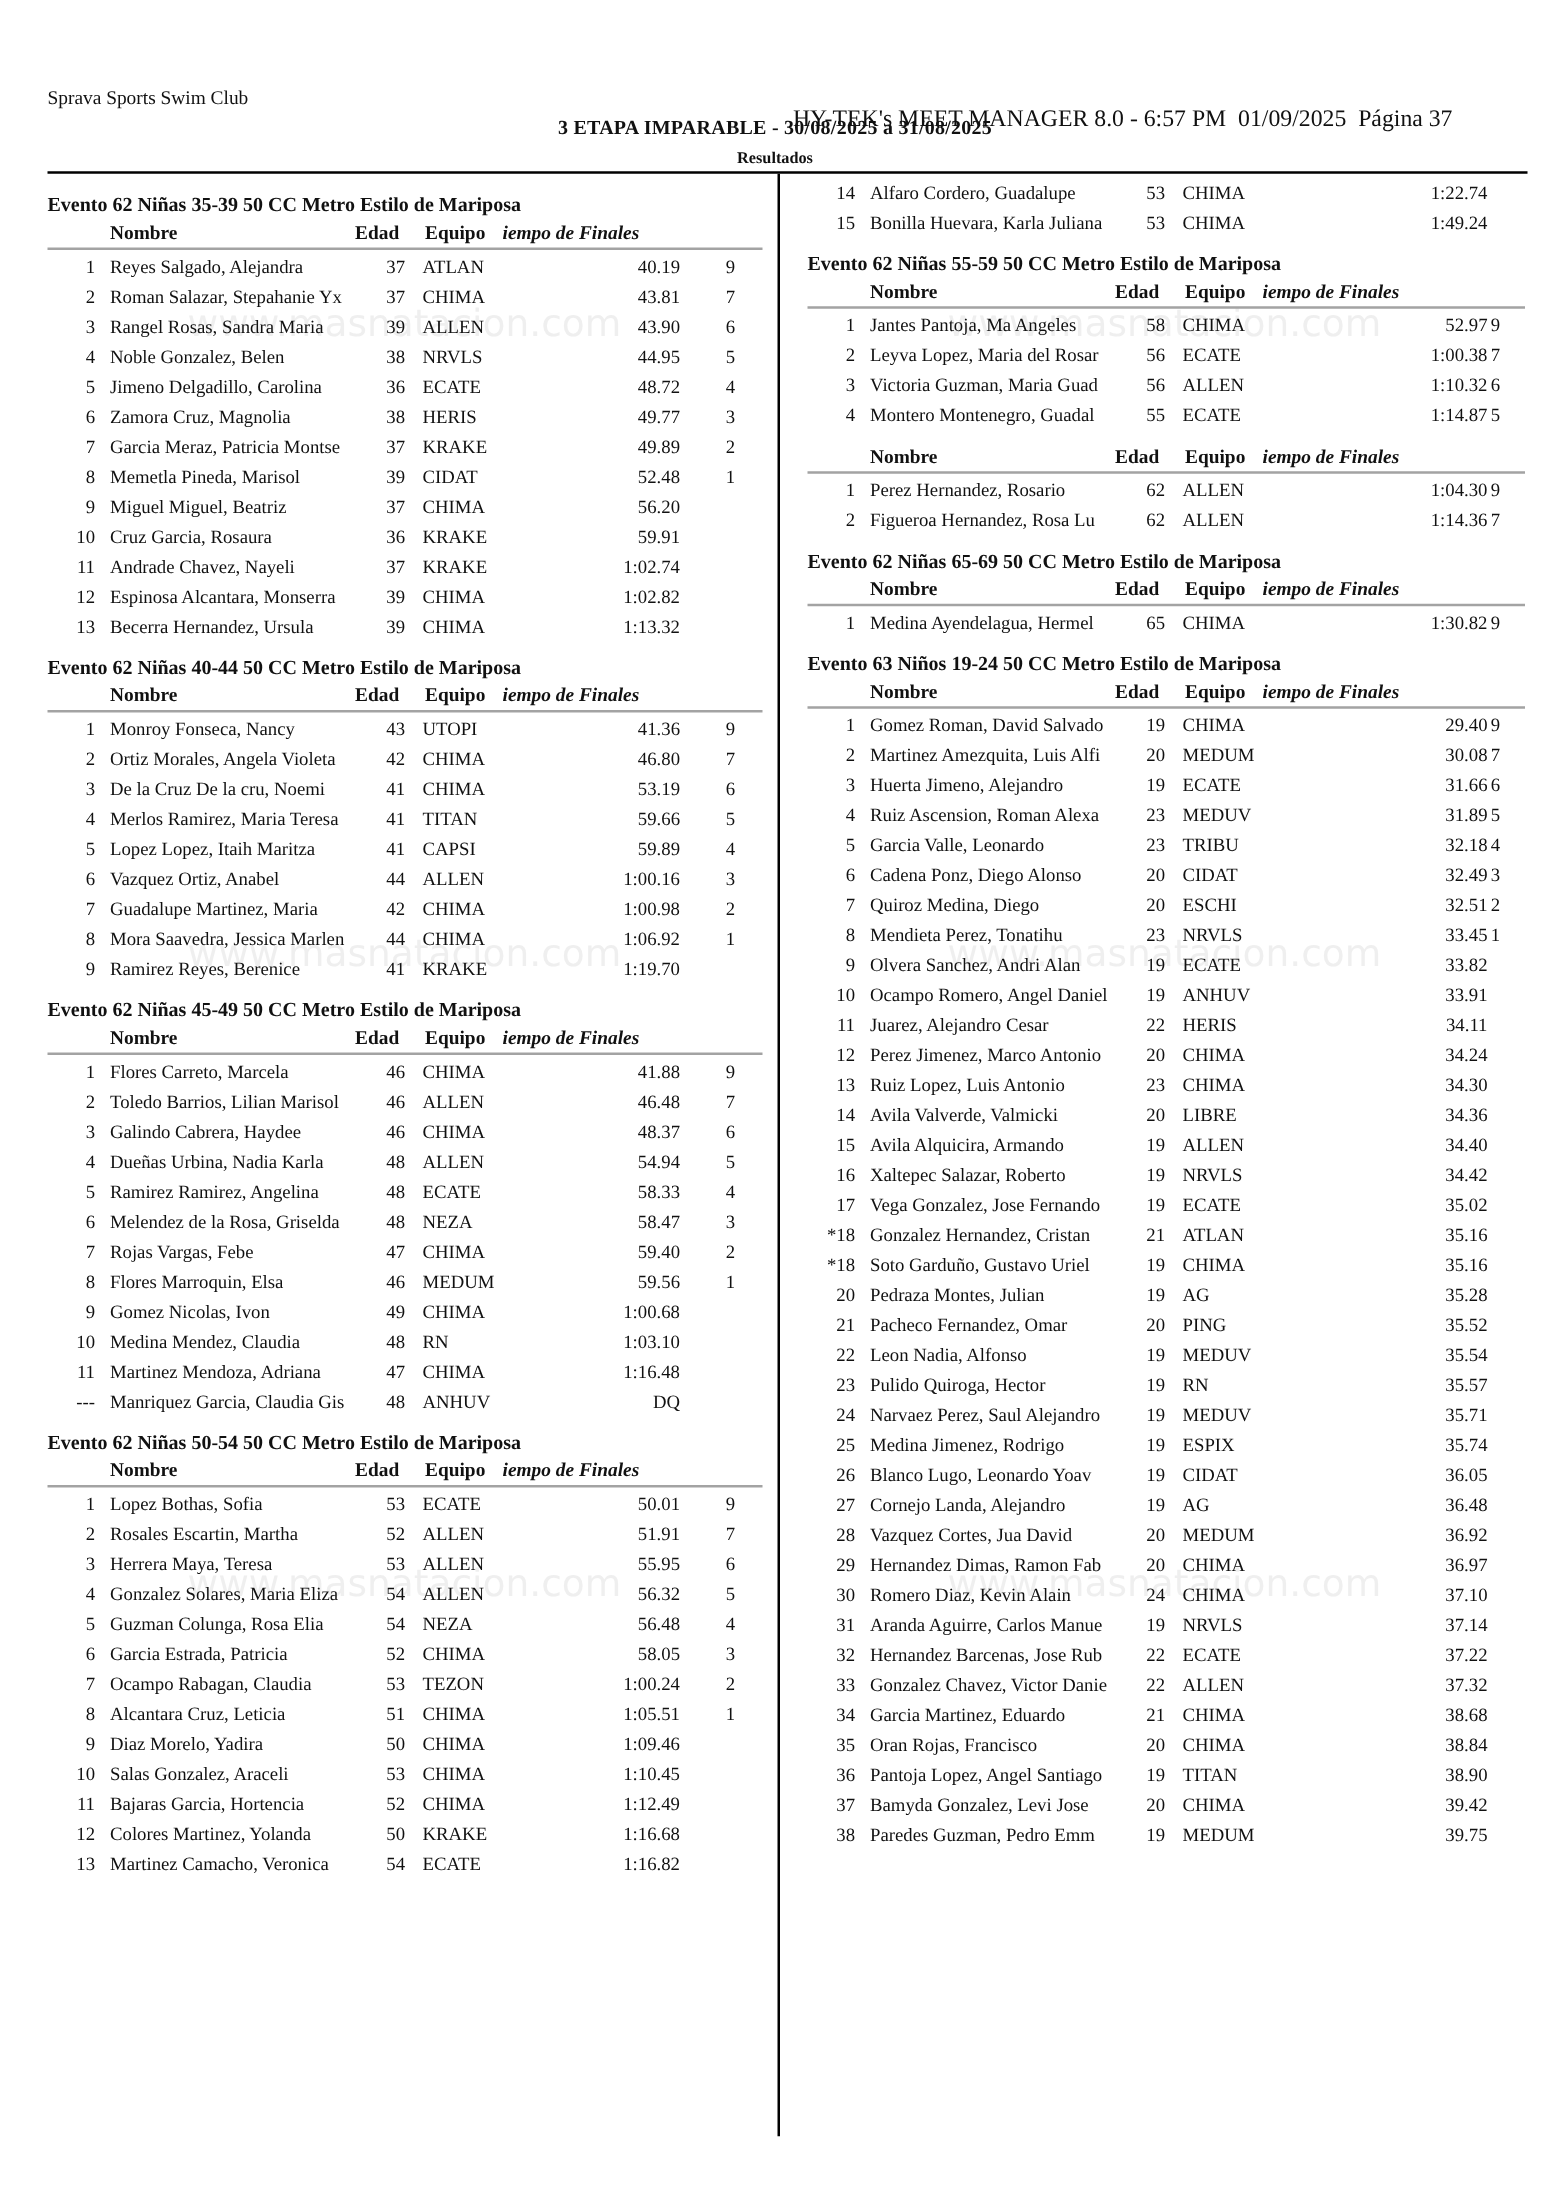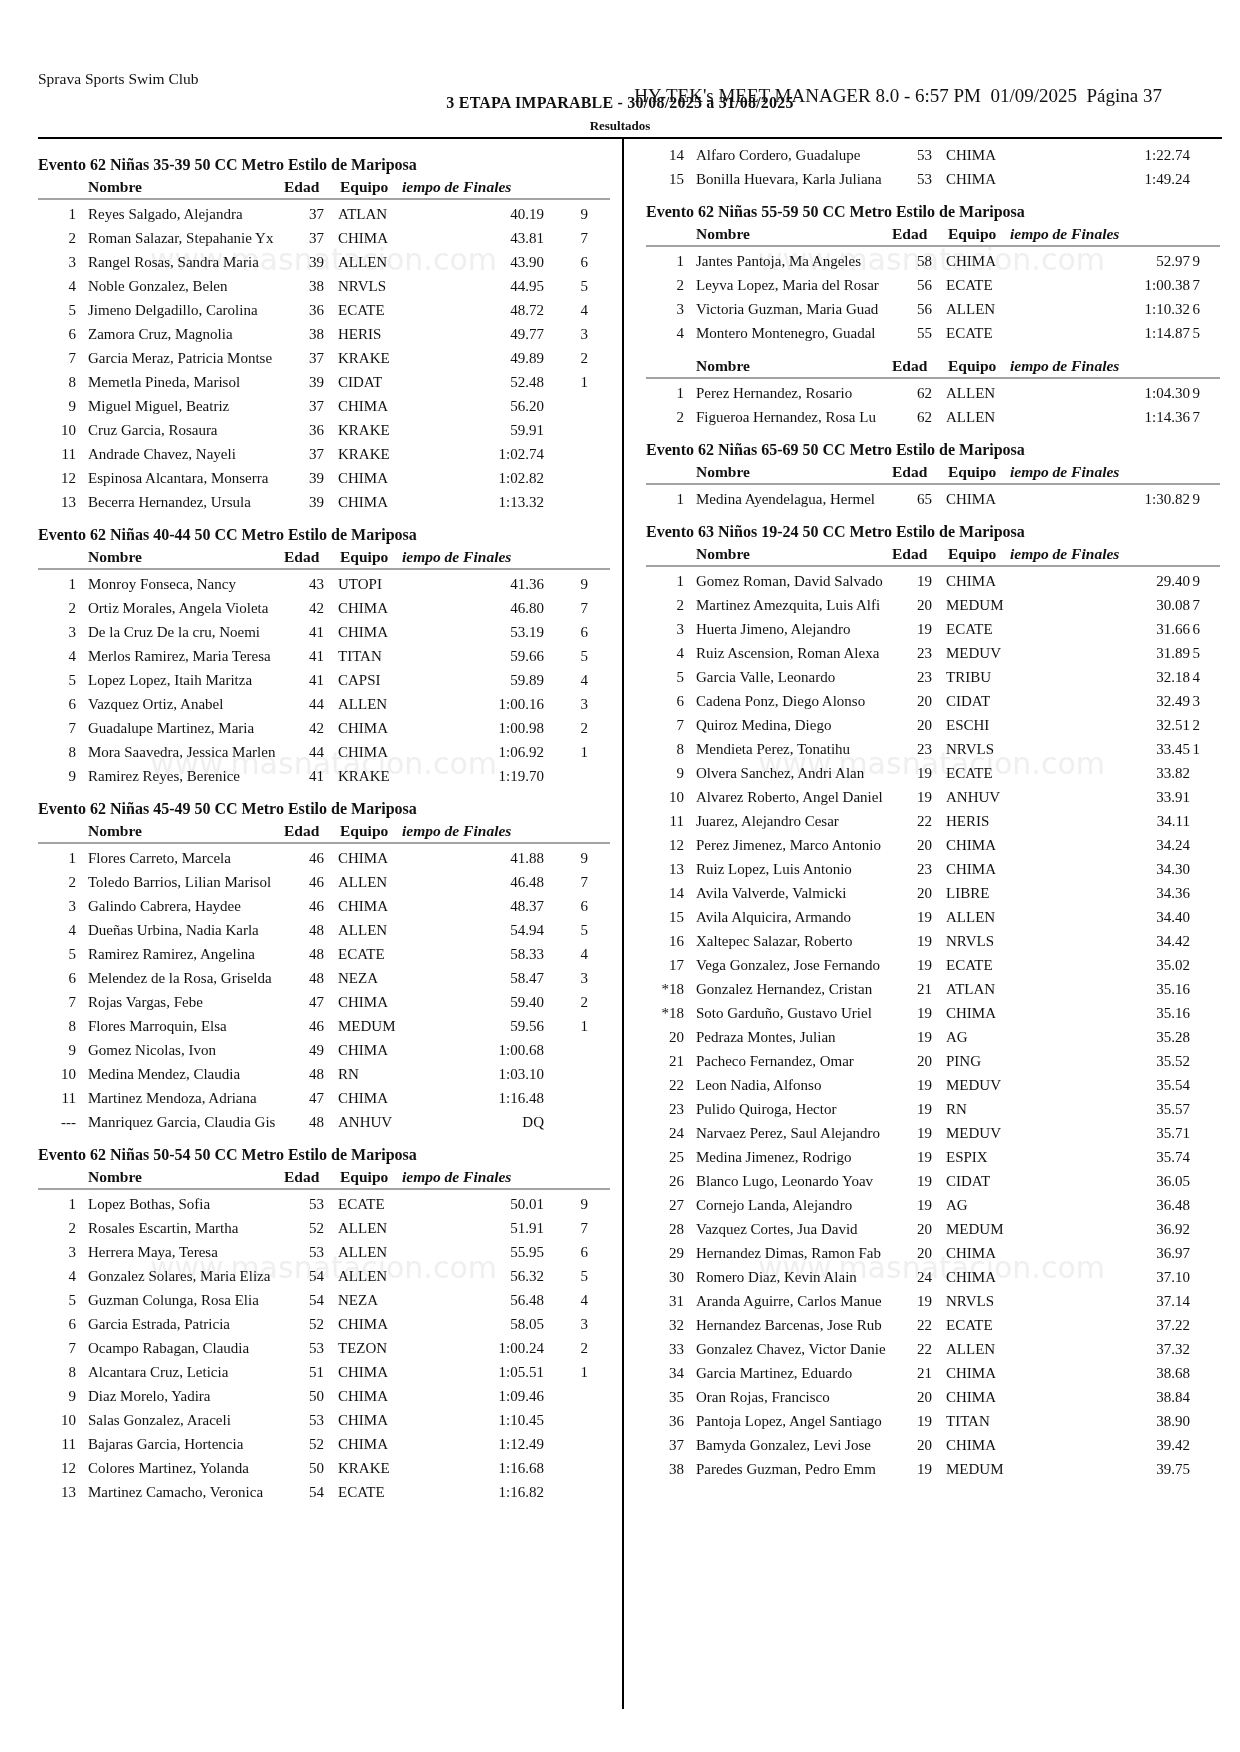--- a/index.html
+++ b/index.html
@@ -656,21 +656,21 @@
       <div class="row">
         <span class="c-place">9</span>
         <span class="c-name">Olvera Sanchez, Andri Alan</span>
         <span class="c-age">19</span>
         <span class="c-team">ECATE</span>
         <span class="c-time">33.82</span>
         <span class="c-pts"></span>
       </div>
       <div class="row">
         <span class="c-place">10</span>
-        <span class="c-name">Alvarez Roberto, Angel Daniel</span>
+        <span class="c-name">Ocampo Romero, Angel Daniel</span>
         <span class="c-age">19</span>
         <span class="c-team">ANHUV</span>
         <span class="c-time">33.91</span>
         <span class="c-pts"></span>
       </div>
       <div class="row">
         <span class="c-place">11</span>
         <span class="c-name">Juarez, Alejandro Cesar</span>
         <span class="c-age">22</span>
         <span class="c-team">HERIS</span>

